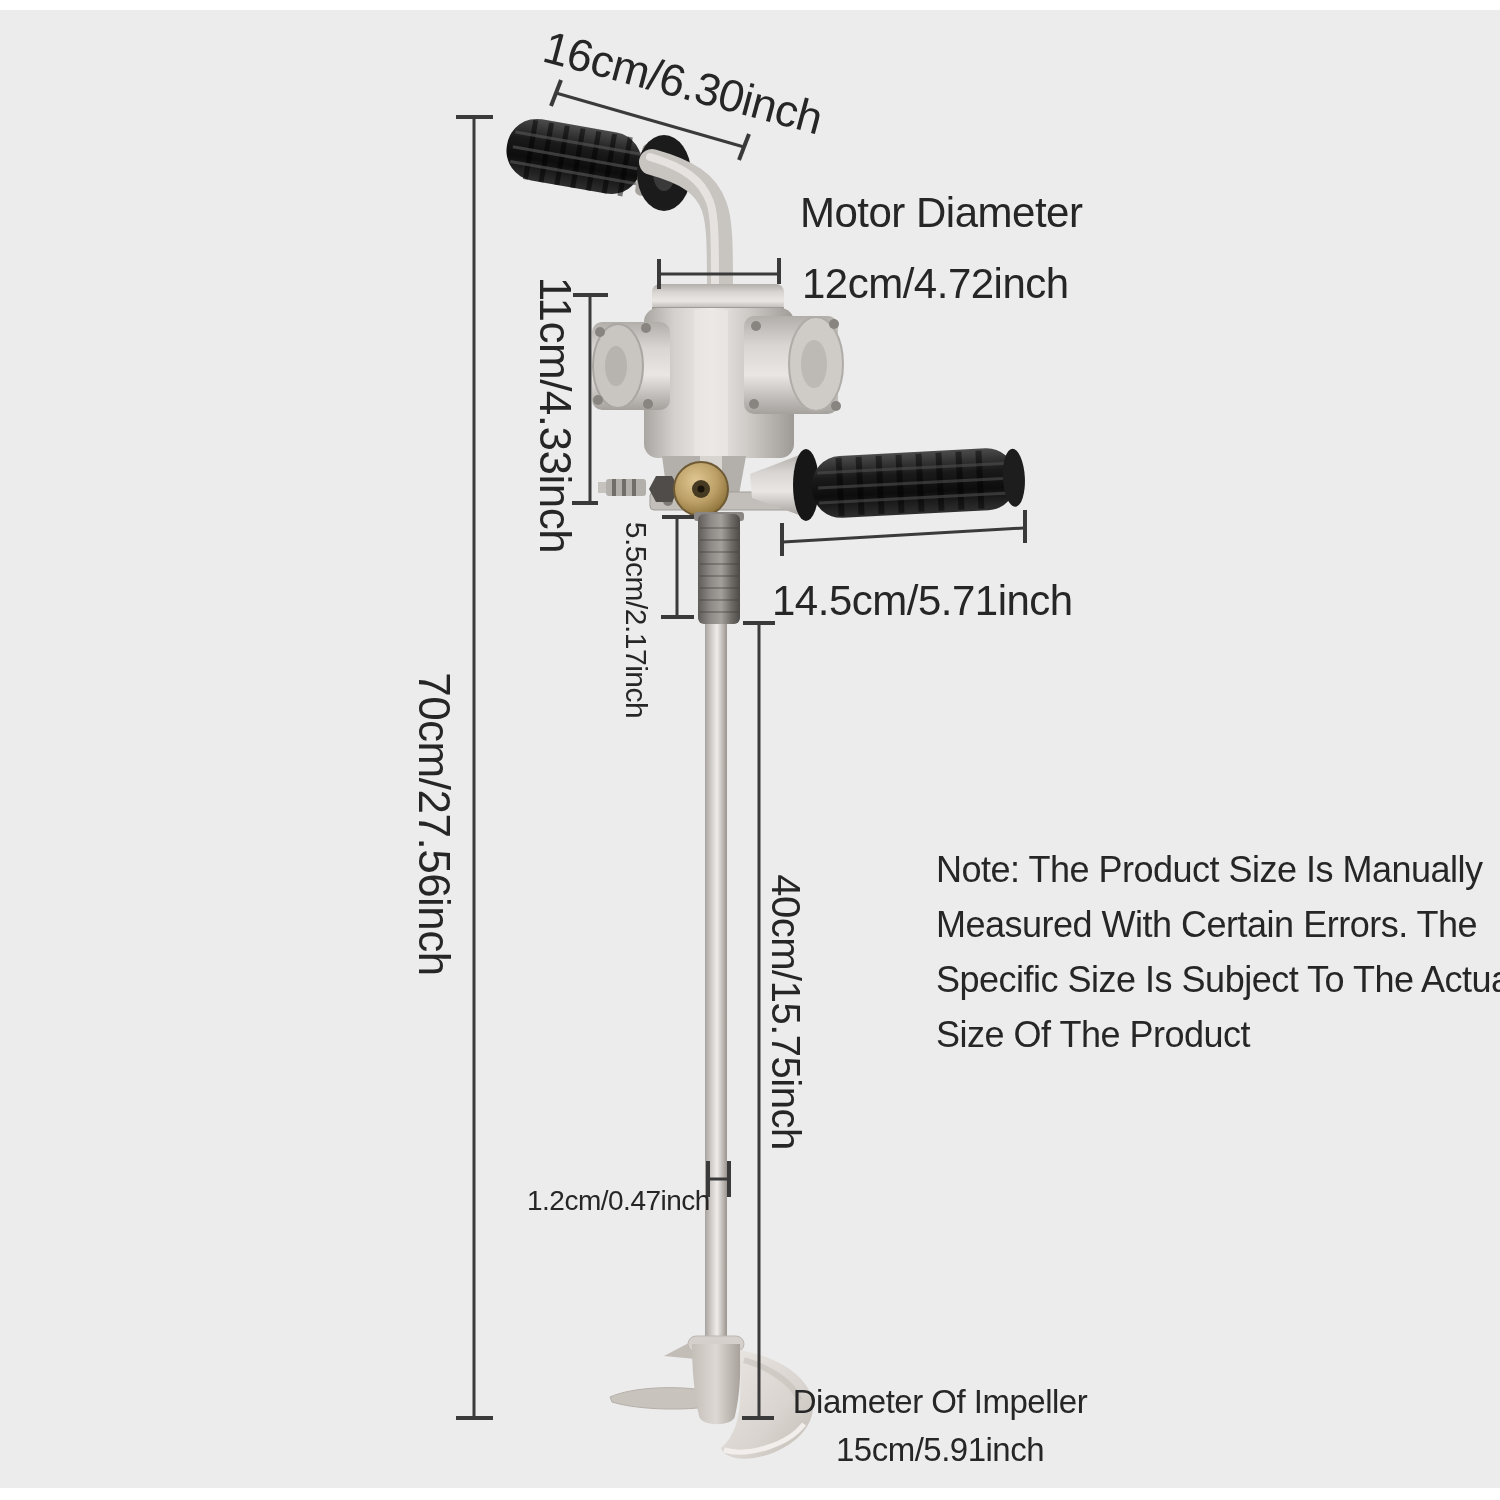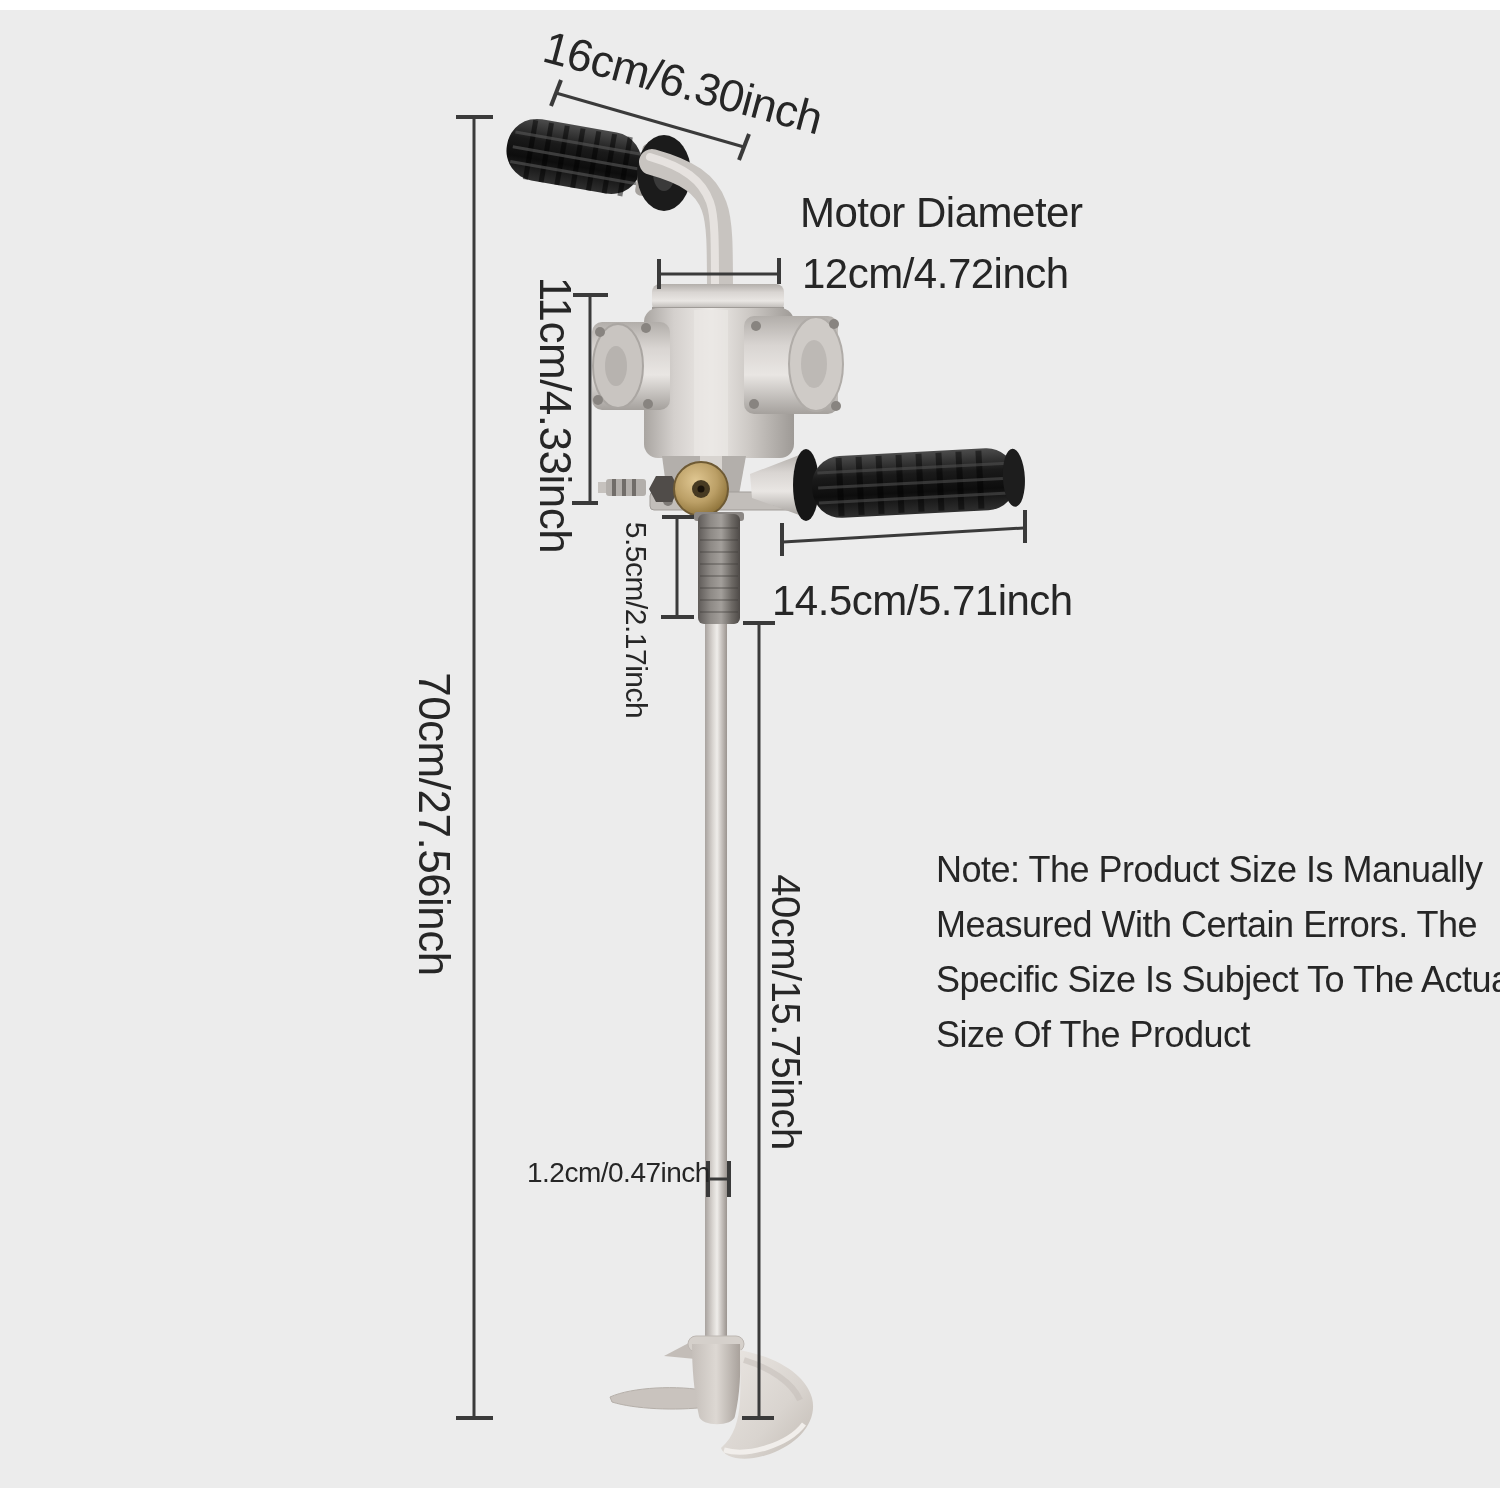--- a/index.html
+++ b/index.html
@@ -12,24 +12,24 @@
     background:var(--background,#ececec);
   }
   #art{position:absolute;left:0;top:0;width:1500px;height:1500px;}
   .lbl{
     position:absolute;color:var(--text,#262626);white-space:nowrap;
     letter-spacing:-0.5px;line-height:1.1;
   }
   .vert{transform:translate(-50%,-50%) rotate(90deg);}
   .f45{font-size:45px;} .f44{font-size:44px;} .f42{font-size:42px;}
   .f40{font-size:40px;} .f36{font-size:36px;} .f33{font-size:33px;}
-  .f30{font-size:30px;} .f28{font-size:28px;}
+  .f30{font-size:30px;} .f28{font-size:28px;margin-top:28px;}
   #label-handle-width{left:551px;top:22px;transform:rotate(15deg);transform-origin:0 0;}
   #label-motor-title{left:800px;top:190px;}
-  #label-motor-value{left:802px;top:251px;text-align:center;}
+  #label-motor-value{left:802px;top:261px;text-align:center;}
   #label-motor-height{left:555px;top:415px;}
   #label-coupling-length{left:636px;top:620px;}
   #label-rear-handle{left:772px;top:538px;margin-top:40px;}
   #label-overall{left:434px;top:824px;}
   #label-shaft-length{left:786px;top:1012px;}
   #label-shaft-dia{left:527px;top:1158px;}
   #note-block{left:936px;top:842px;line-height:55px;}
   #impeller-caption{left:940px;top:1378px;text-align:center;transform:translateX(-50%);line-height:48px;}
 </style>
 </head>
@@ -285,13 +285,17 @@
 
   <div class="lbl f28" id="label-shaft-dia">1.2cm/0.47inch</div>
 
   <div class="lbl f36" id="note-block">
     <div>Note: The Product Size Is Manually</div>
     <div>Measured With Certain Errors. The</div>
     <div>Specific Size Is Subject To The Actual</div>
     <div>Size Of The Product</div>
   </div>
 
+  <div class="lbl f33" id="impeller-caption">
+    <div>Diameter Of Impeller</div>
+    <div>15cm/5.91inch</div>
+  </div>
 </div>
 
 </body></html>

